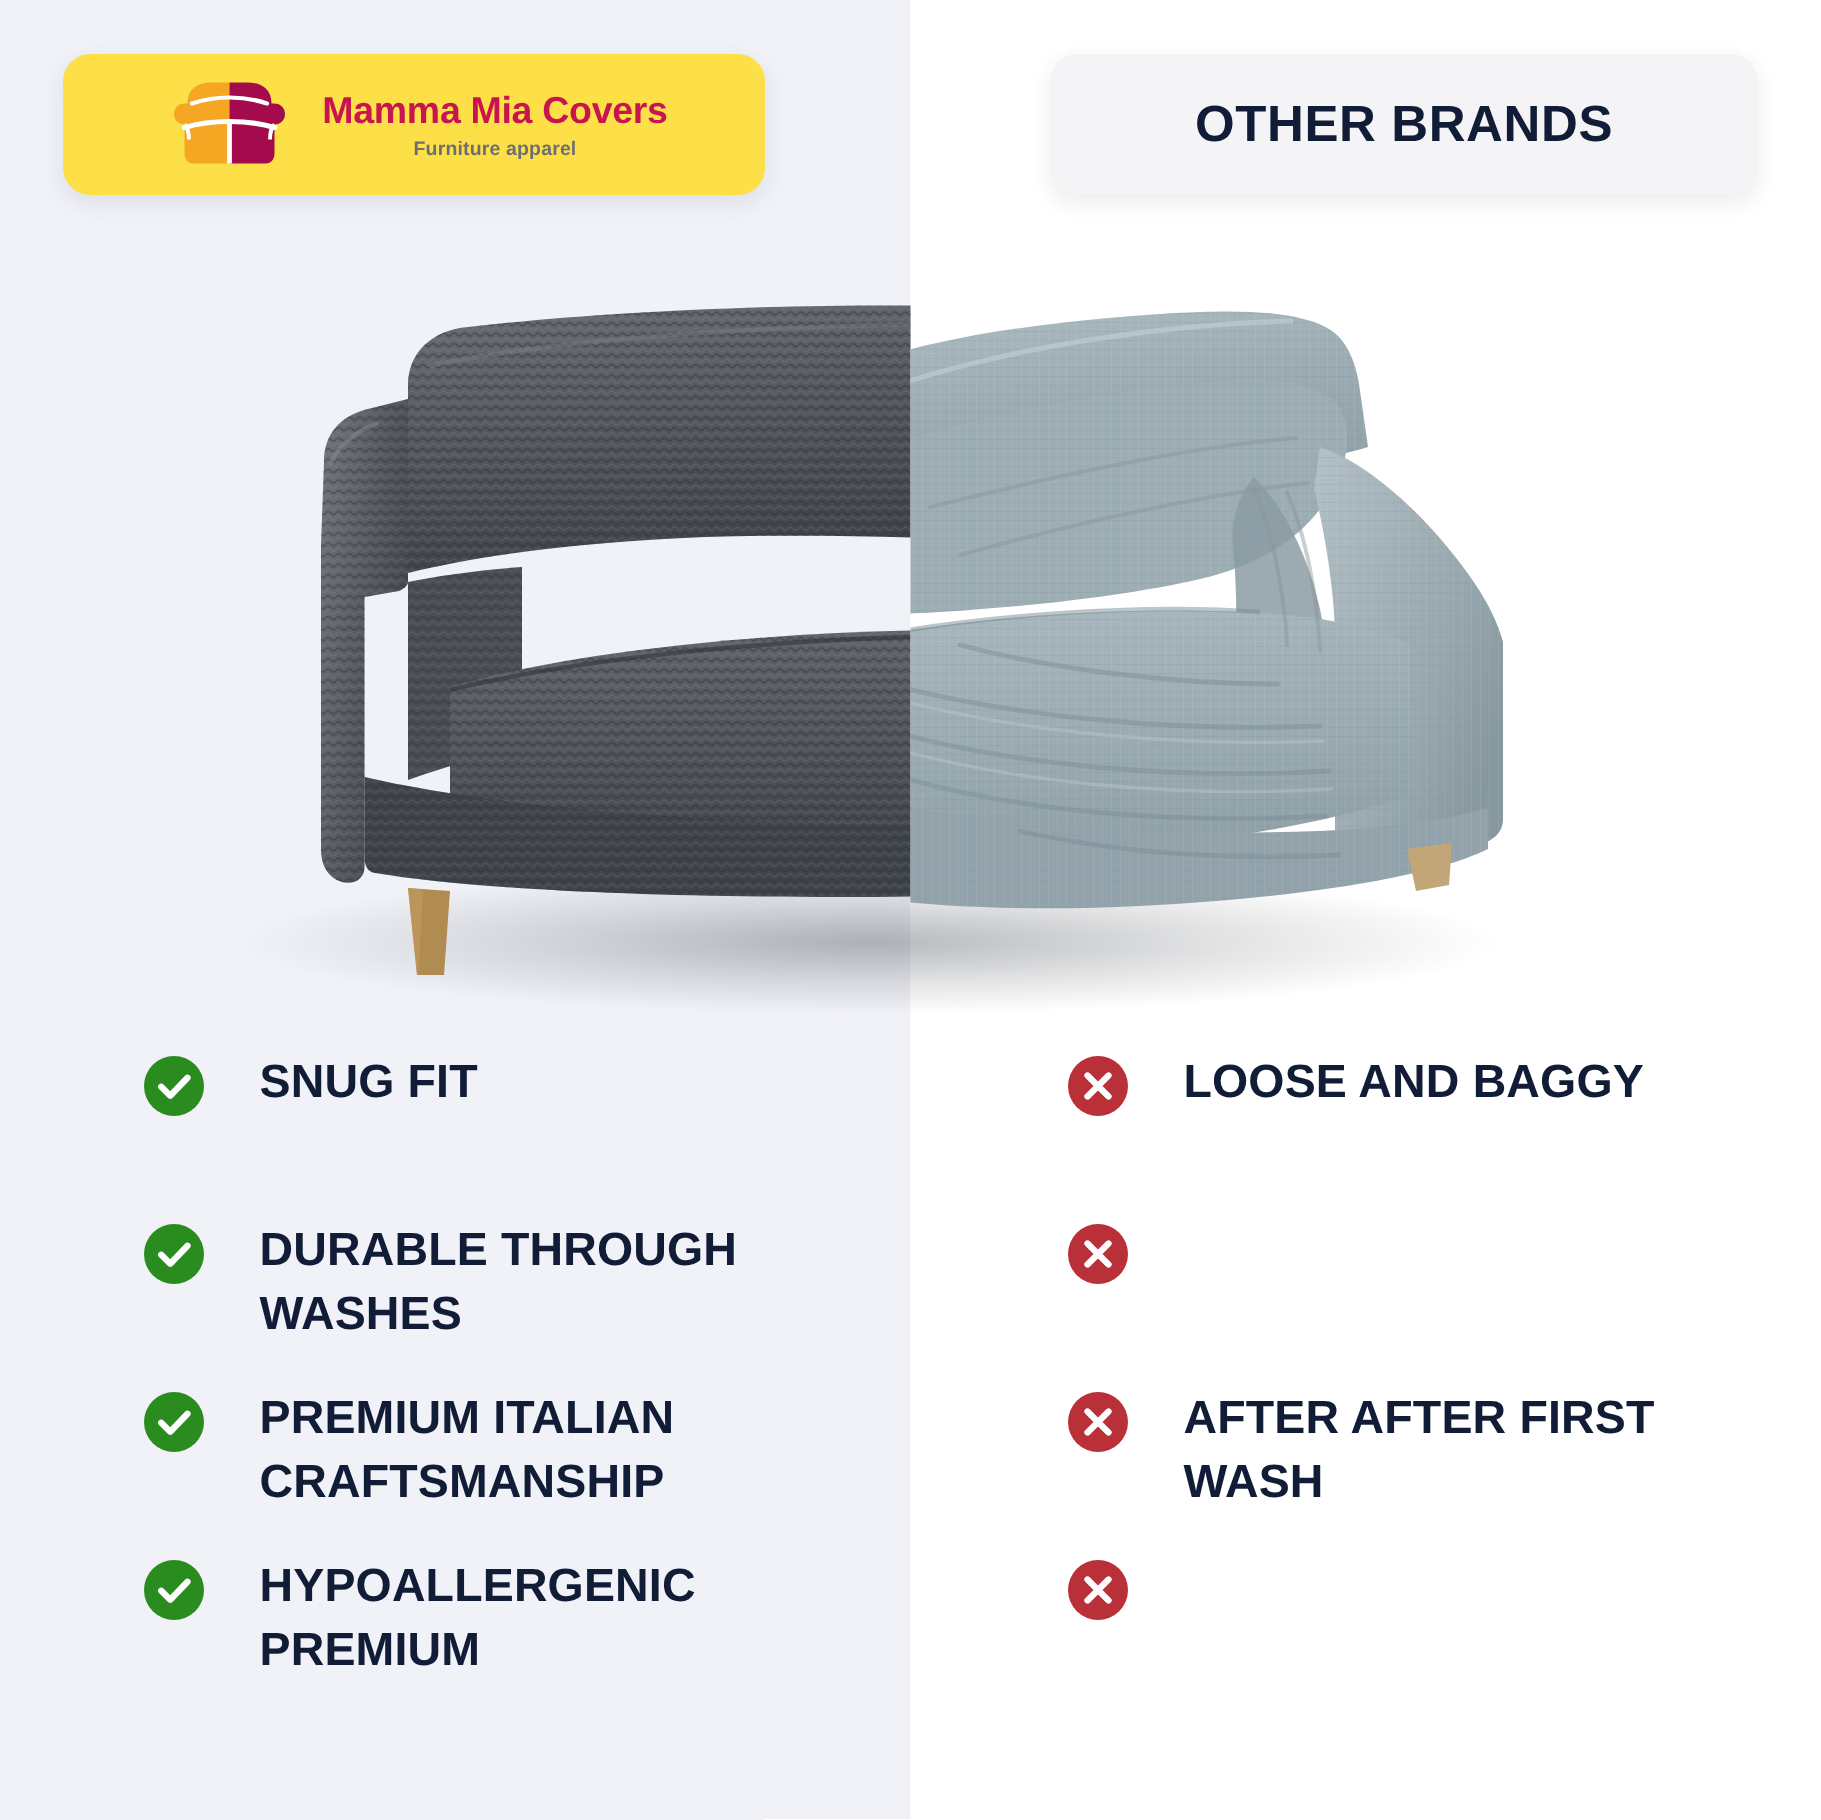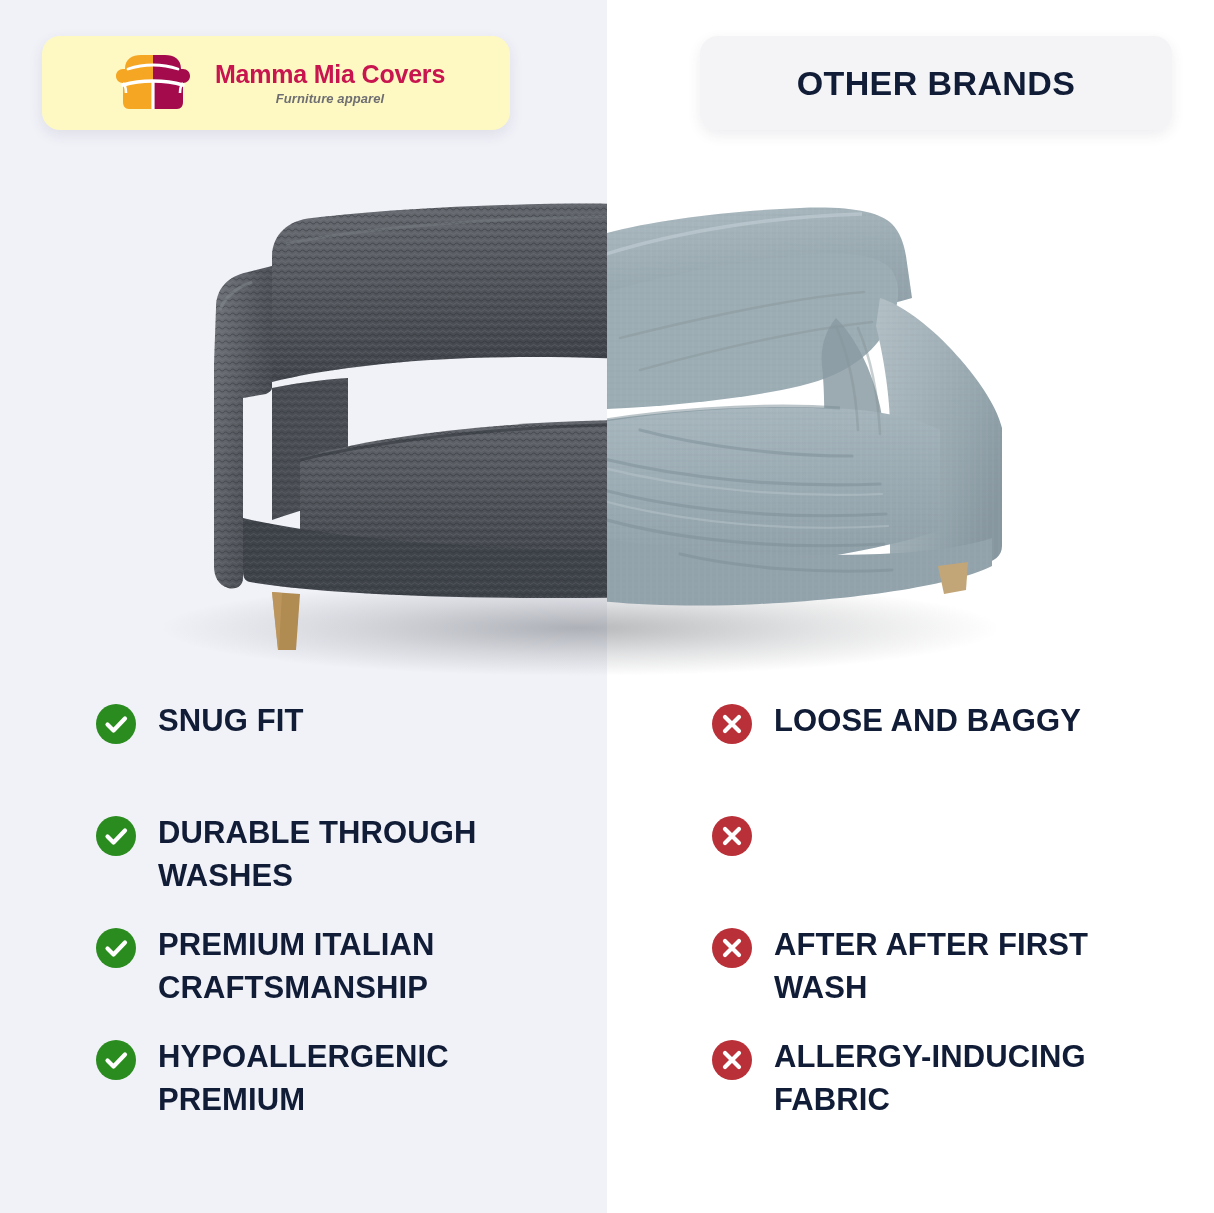--- a/index.html
+++ b/index.html
@@ -41,21 +41,21 @@
   .header {
     position: absolute;
     left: 0; top: 0;
     width: 1214px; height: 170px;
   }
 
   .brand-card {
     position: absolute;
     left: 42px; top: 36px;
     width: 468px; height: 94px;
-    background: #fef9c3;
+    background: #fde047;
     border-radius: 18px;
     box-shadow: 0 5px 14px rgba(60,60,90,0.10);
     display: flex;
     align-items: center;
     justify-content: center;
     gap: 16px;
     box-sizing: border-box;
     padding: 0 20px;
   }
 
@@ -78,21 +78,20 @@
     color: #c8144f;
     letter-spacing: -0.2px;
     white-space: nowrap;
   }
   .brand-tagline {
     font-size: 13px;
     font-weight: bold;
     color: #6e6e72;
     margin-top: 5px;
     letter-spacing: 0.1px;
-    font-style: italic;
   }
 
   .vs-badge {
     position: absolute;
     left: 554px; top: 27px;
     width: 114px; height: 113px;
     background: #ffffff;
     border-radius: 50%;
     box-shadow: 0 4px 12px rgba(60,60,90,0.10);
     display: flex;
@@ -144,21 +143,21 @@
     position: absolute;
     top: 0;
     width: 510px;
   }
   .col-left  { left: 96px; }
   .col-right { left: 712px; }
 
   .feature-row {
     display: flex;
     align-items: flex-start;
-    gap: 22px;
+    gap: 37px;
     min-height: 112px;
   }
 
   .badge-icon {
     width: 40px; height: 40px;
     flex: 0 0 40px;
     margin-top: 4px;
   }
 
   .feature-label {
@@ -484,20 +483,19 @@
         <span class="feature-label">AFTER AFTER FIRST WASH</span>
       </div>
 
       <div class="feature-row">
         <span class="badge-icon">
           <svg viewBox="0 0 40 40" width="40" height="40" xmlns="http://www.w3.org/2000/svg">
             <circle cx="20" cy="20" r="20" fill="#b93038"></circle>
             <path d="M13 13 L27 27 M27 13 L13 27" stroke="#ffffff" stroke-width="4.2" fill="none" stroke-linecap="round"></path>
           </svg>
         </span>
-        <span class="feature-label">ALLERGY-INDUCING FABRIC</span>
       </div>
 
     </div>
 
   </div>
 
 </div>
 
 </body></html>

